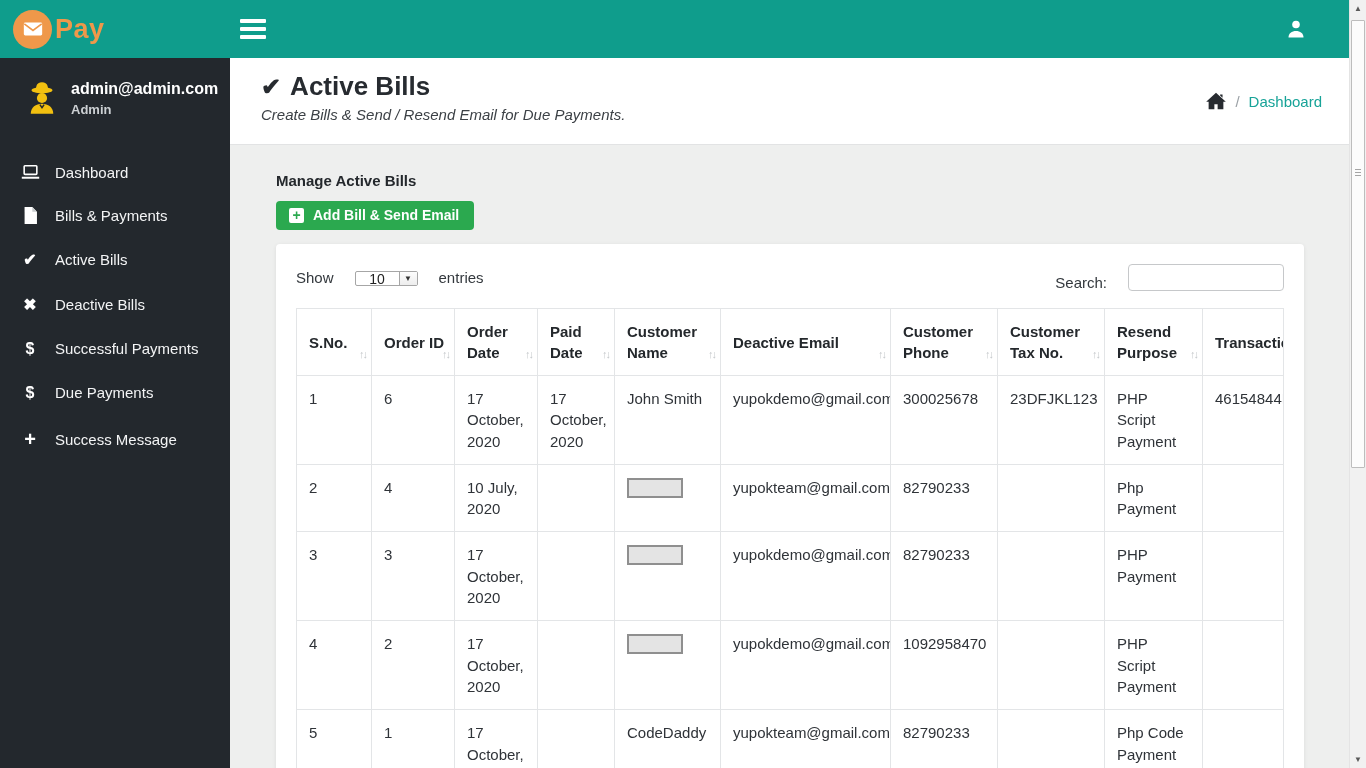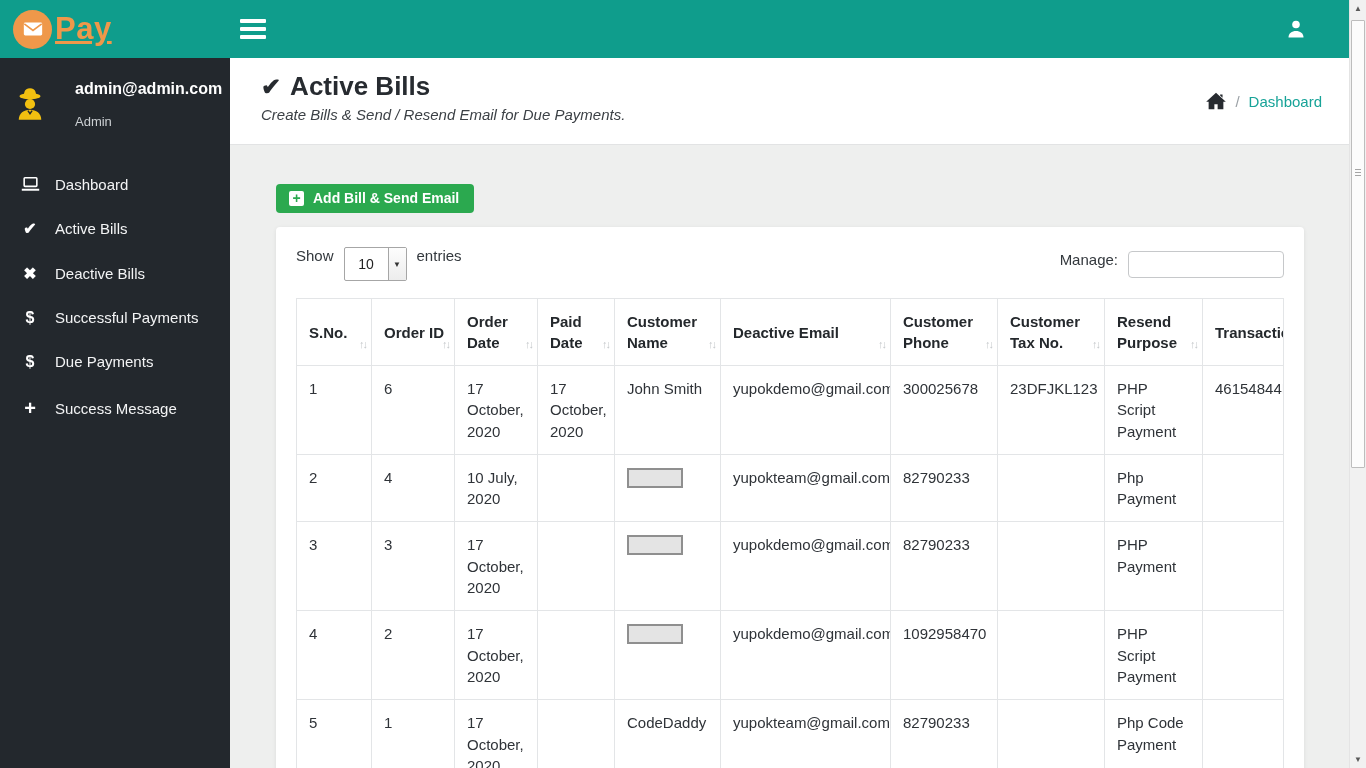--- a/index.html
+++ b/index.html
@@ -3,24 +3,24 @@
 <meta charset="utf-8">
 <style>
   * { margin:0; padding:0; box-sizing:border-box; }
   html,body { width:1366px; height:768px; overflow:hidden; font-family:"Liberation Sans", sans-serif; }
   .app { position:relative; width:1366px; height:768px; background:var(--content_bg,#eeefee); }
 
   
   .sidebar { position:absolute; left:0; top:0; width:230px; height:768px; background:var(--sidebar_bg,#23282d); z-index:5; }
   .logo { height:58px; background:var(--accent_teal,#0f9d8c); display:flex; align-items:center; padding-left:13px; }
   .logo-circle { width:39px; height:39px; border-radius:50%; background:var(--brand_orange,#ef984a); display:flex; align-items:center; justify-content:center; flex:0 0 auto; }
-  .logo-text { color:var(--brand_orange,#ef984a); font-size:31px; font-weight:bold; margin-left:3px; letter-spacing:.5px;text-decoration:underline; }
-  .user-block { display:flex; align-items:center; gap:27px; padding:22px 14px 16px 12px; }
+  .logo-text { color:var(--brand_orange,#ef984a); font-size:27px; font-weight:bold; margin-left:3px; letter-spacing:.5px; }
+  .user-block { display:flex; align-items:center; gap:11px; padding:22px 14px 16px 24px; }
   .user-email { color:#ffffff; font-size:16px; font-weight:bold; line-height:1.1; }
-  .user-role { color:#ccd0d3; font-size:13px; margin-top:16px; }
+  .user-role { color:#ccd0d3; font-size:13px; margin-top:4px;font-weight:bold; }
   .menu { margin-top:18px; }
   .menu-item { display:flex; align-items:center; gap:15px; padding:13px 20px; color:#f3f4f5; font-size:15px; cursor:pointer; }
   .mi-icon { width:20px; display:flex; justify-content:center; align-items:center; color:#fff; font-size:16px; font-weight:bold; flex:0 0 auto; }
 
   
   .topbar { position:absolute; left:230px; top:0; right:0; height:58px; background:var(--accent_teal,#0f9d8c); z-index:4; }
   .hamburger { position:absolute; left:10px; top:15px; width:28px; height:28px; display:flex; flex-direction:column; justify-content:center; gap:4px; cursor:pointer; }
   .hamburger span { display:block; width:26px; height:4px; background:#fff; border-radius:1px; }
   .topbar-user { position:absolute; right:58px; top:17px; cursor:pointer; }
 
@@ -35,22 +35,22 @@
   .bc-link { color:var(--link_teal,#17a398); text-decoration:none; cursor:pointer; }
 
   
   .content { position:absolute; left:230px; top:145px; right:17px; bottom:0; padding:27px 45px 0 46px; }
   .section-title { font-size:15px; font-weight:bold; color:#24282c; }
   .add-btn { margin-top:12px; display:inline-flex; align-items:center; gap:9px; background:var(--button_green,#2ba94f); color:#fff; border:none; border-radius:4px; font-family:inherit; font-size:14px; font-weight:bold; padding:6px 15px 7px 13px; cursor:pointer; }
   .plus-square { width:15px; height:15px; background:#fff; border-radius:2px; color:var(--button_green,#2ba94f); font-weight:bold; font-size:14px; line-height:14px; display:flex; align-items:center; justify-content:center; }
 
   .card { margin-top:14px; background:#fff; border-radius:4px; box-shadow:0 1px 4px rgba(0,0,0,.08); padding:20px; min-height:620px; }
   .controls { display:flex; justify-content:space-between; align-items:center; }
-  .ctrl-left, .ctrl-right { display:flex; align-items:flex-start; gap:10px; font-size:15px; color:#33383d; }
-  .select-box { width:63px; height:34px; border:1px solid #a6a6a6; border-radius:2px; background:#fff; display:flex; cursor:pointer; }
+  .ctrl-left, .ctrl-right { display:flex; align-items:flex-end; gap:21px; font-size:15px; color:#33383d; }
+  .select-box { width:63px; height:15px; border:1px solid #a6a6a6; border-radius:2px; background:#fff; display:flex; cursor:pointer; }
   .select-value { flex:1; display:flex; align-items:center; justify-content:center; font-size:14px; color:#222; }
   .select-arrow { width:18px; border-left:1px solid #a6a6a6; background:linear-gradient(#fdfdfd,#ededed); display:flex; align-items:center; justify-content:center; font-size:8px; color:#333; }
   .search-input { width:156px; height:27px; border:1px solid #c6c8ca; border-radius:4px; padding:0 8px; font-family:inherit; font-size:14px; color:#333; outline:none; }
 
   table { margin-top:17px; width:100%; border-collapse:collapse; table-layout:fixed; }
   th, td { border:1px solid #e3e5e7; }
   th { padding:12px 8px 12px 12px; text-align:left; font-size:15px; font-weight:bold; color:#24282c; vertical-align:middle; line-height:1.4; position:relative; cursor:pointer; background:#fff; }
   .sort-icon { position:absolute; right:5px; bottom:13px; font-size:11px; color:#c5c8cb; letter-spacing:-2px; }
   td { padding:12px; font-size:15px; color:#2f3338; vertical-align:top; line-height:1.42; overflow:hidden; background:#fff; }
   .td-clip { white-space:nowrap; }
@@ -102,20 +102,29 @@
       <div class="menu-item">
         <span class="mi-icon">
             <svg width="19" height="16" viewBox="0 0 24 20">
               <rect x="4" y="2" width="16" height="11" rx="1" fill="none" stroke="#fff" stroke-width="2"></rect>
               <path d="M1 16h22v2.5H1z" fill="#fff"></path>
             </svg>
           </span>
         <span>Dashboard</span>
       </div>
       <div class="menu-item">
+        <span class="mi-icon">
+            <svg width="14" height="17" viewBox="0 0 18 22">
+              <path fill="#fff" d="M2 0h10l6 6v16H2z"></path>
+              <path fill="#c9ccce" d="M12 0l6 6h-6z"></path>
+            </svg>
+          </span>
+        <span>Bills &amp; Payments</span>
+      </div>
+      <div class="menu-item">
         <span class="mi-icon">✔</span>
         <span>Active Bills</span>
       </div>
       <div class="menu-item">
         <span class="mi-icon">✖</span>
         <span>Deactive Bills</span>
       </div>
       <div class="menu-item">
         <span class="mi-icon">$</span>
         <span>Successful Payments</span>
@@ -158,38 +167,39 @@
         <svg width="20" height="18" viewBox="0 0 24 22">
             <path fill="#272b30" d="M12 1 0 12h3v9h7v-6h4v6h7v-9h3zM17 3h3v4l-3-2.7z"></path>
           </svg>
       </span>
       <span class="bc-sep">/</span>
       <a class="bc-link">Dashboard</a>
     </div>
   </section>
 
   <main class="content">
+    <h2 class="section-title">Manage Active Bills</h2>
 
     <button class="add-btn">
       <span class="plus-square">+</span>
       <span>Add Bill &amp; Send Email</span>
     </button>
 
     <div class="card">
       <div class="controls">
         <div class="ctrl-left">
           <span>Show</span>
           <div class="select-box">
             <span class="select-value">10</span>
             <span class="select-arrow">▼</span>
           </div>
           <span>entries</span>
         </div>
         <div class="ctrl-right">
-          <span>Manage:</span>
+          <span>Search:</span>
           <input class="search-input" type="text" value="" style="">
         </div>
       </div>
 
       <table>
         <colgroup>
           <col style="width:75px">
             <col style="width:83px">
             <col style="width:83px">
             <col style="width:77px">

